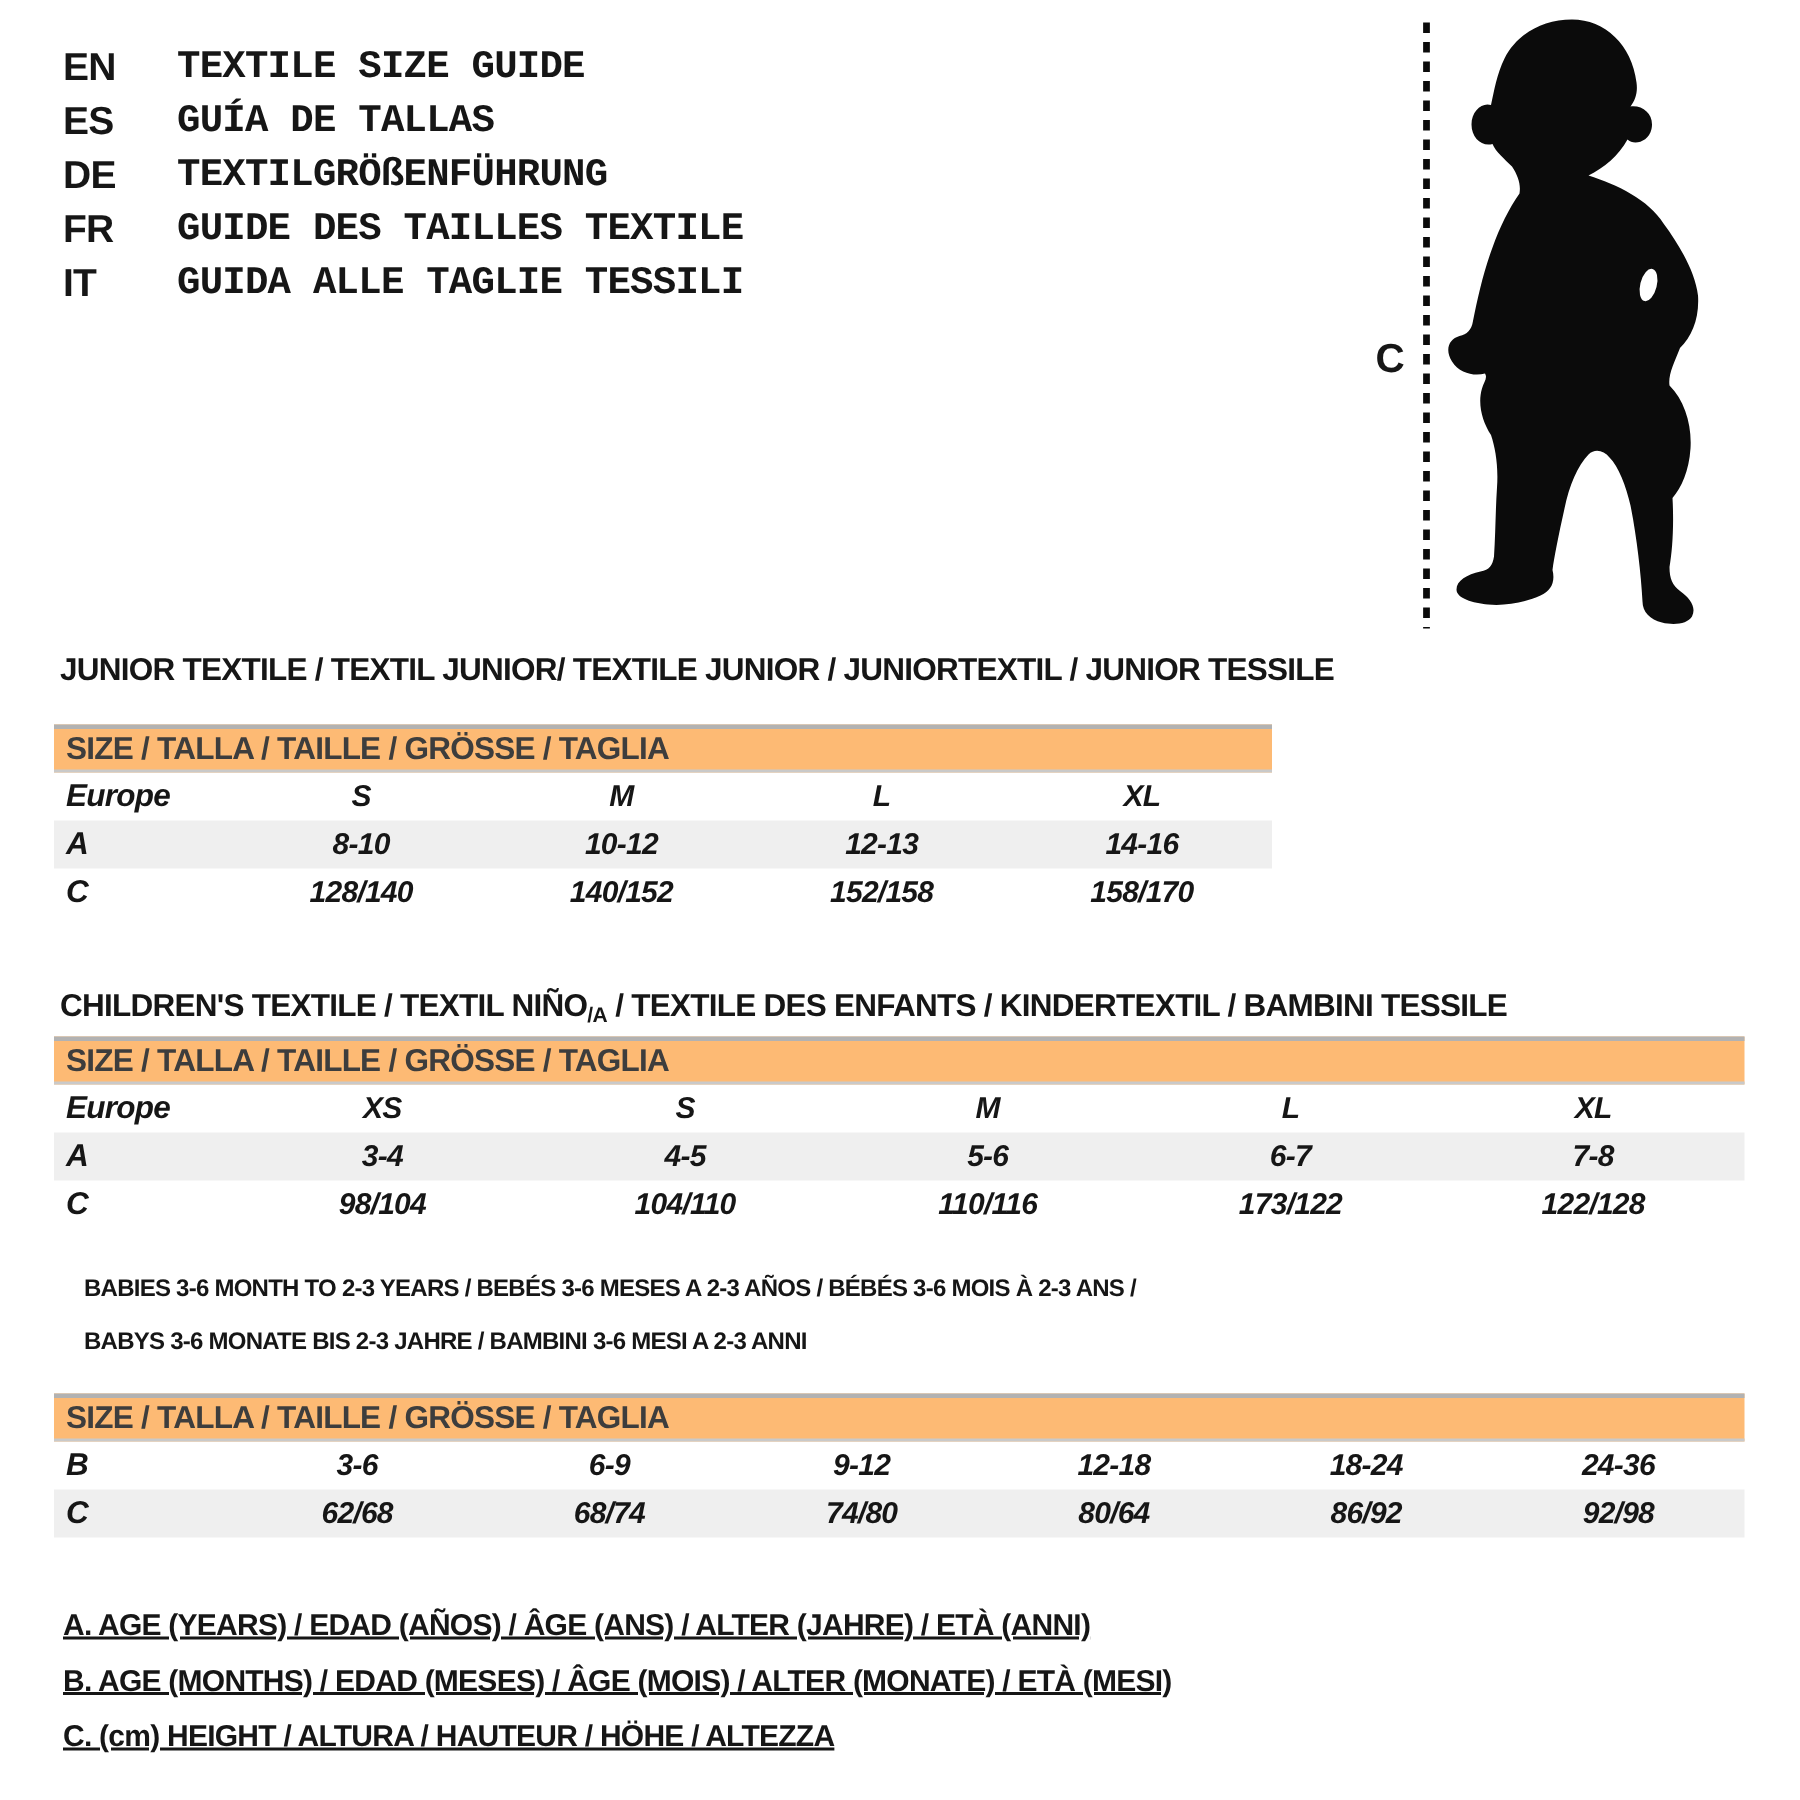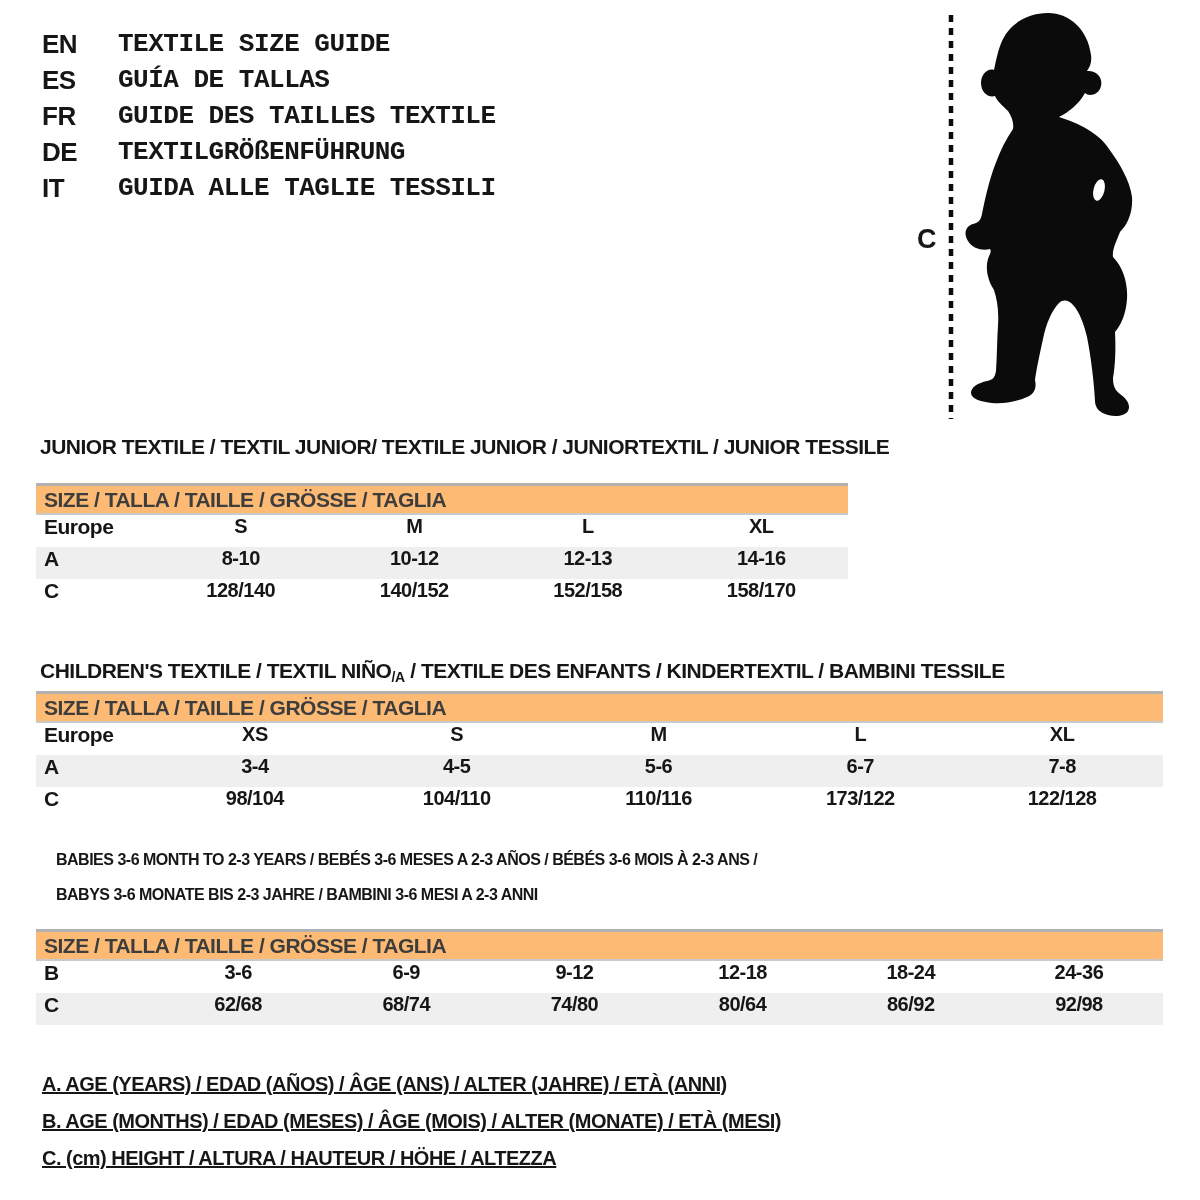--- a/index.html
+++ b/index.html
@@ -18,47 +18,47 @@
   
   .section{position:absolute;}
   .section-title{position:absolute;left:4px;top:3px;font-size:21px;white-space:nowrap;}
   .title-sub{font-size:14px;vertical-align:-4px;letter-spacing:-0.3px;}
   .two-line .title-line{position:absolute;left:20px;white-space:nowrap;font-size:16px;}
   .size-table{position:absolute;left:0;}
   .size-bar{
     height:26px;background:#fdba74;border-top:3px solid #b2b2b2;border-bottom:2px solid #c9c9c9;
     color:#3d3d3d;font-size:21px;padding:1px 0 0 8px;line-height:26px;
   }
-  .trow{display:flex;height:32px;align-items:flex-start;font-size:20px;}
+  .trow{display:flex;height:32px;align-items:center;font-size:20px;font-style:italic;}
   .trow.shaded{background:#efefef;}
   .cell-label{flex:0 0 110px;padding-left:8px;text-align:left;font-size:21px;}
   .cell{flex:1;text-align:center;}
   
   .legend{position:absolute;left:42px;top:1066px;}
   .legend-line{height:37px;line-height:37px;font-size:20px;white-space:nowrap;text-decoration:underline;}
 </style>
 </head>
 <body>
 
 <div class="lang-header">
   <div class="lang-row">
     <span class="lang-code">EN</span>
     <span class="lang-title">TEXTILE SIZE GUIDE</span>
   </div>
   <div class="lang-row">
     <span class="lang-code">ES</span>
     <span class="lang-title">GUÍA DE TALLAS</span>
   </div>
   <div class="lang-row">
+    <span class="lang-code">DE</span>
+    <span class="lang-title">TEXTILGRÖßENFÜHRUNG</span>
+  </div>
+  <div class="lang-row">
     <span class="lang-code">FR</span>
     <span class="lang-title">GUIDE DES TAILLES TEXTILE</span>
-  </div>
-  <div class="lang-row">
-    <span class="lang-code">DE</span>
-    <span class="lang-title">TEXTILGRÖßENFÜHRUNG</span>
   </div>
   <div class="lang-row">
     <span class="lang-code">IT</span>
     <span class="lang-title">GUIDA ALLE TAGLIE TESSILI</span>
   </div>
 </div>
 
 <div class="figure">
   <svg width="300" height="430" viewBox="0 0 300 430">
     <line x1="51" y1="15" x2="51" y2="419" stroke="#0b0b0b" stroke-width="4.5" stroke-dasharray="7 6"></line>

